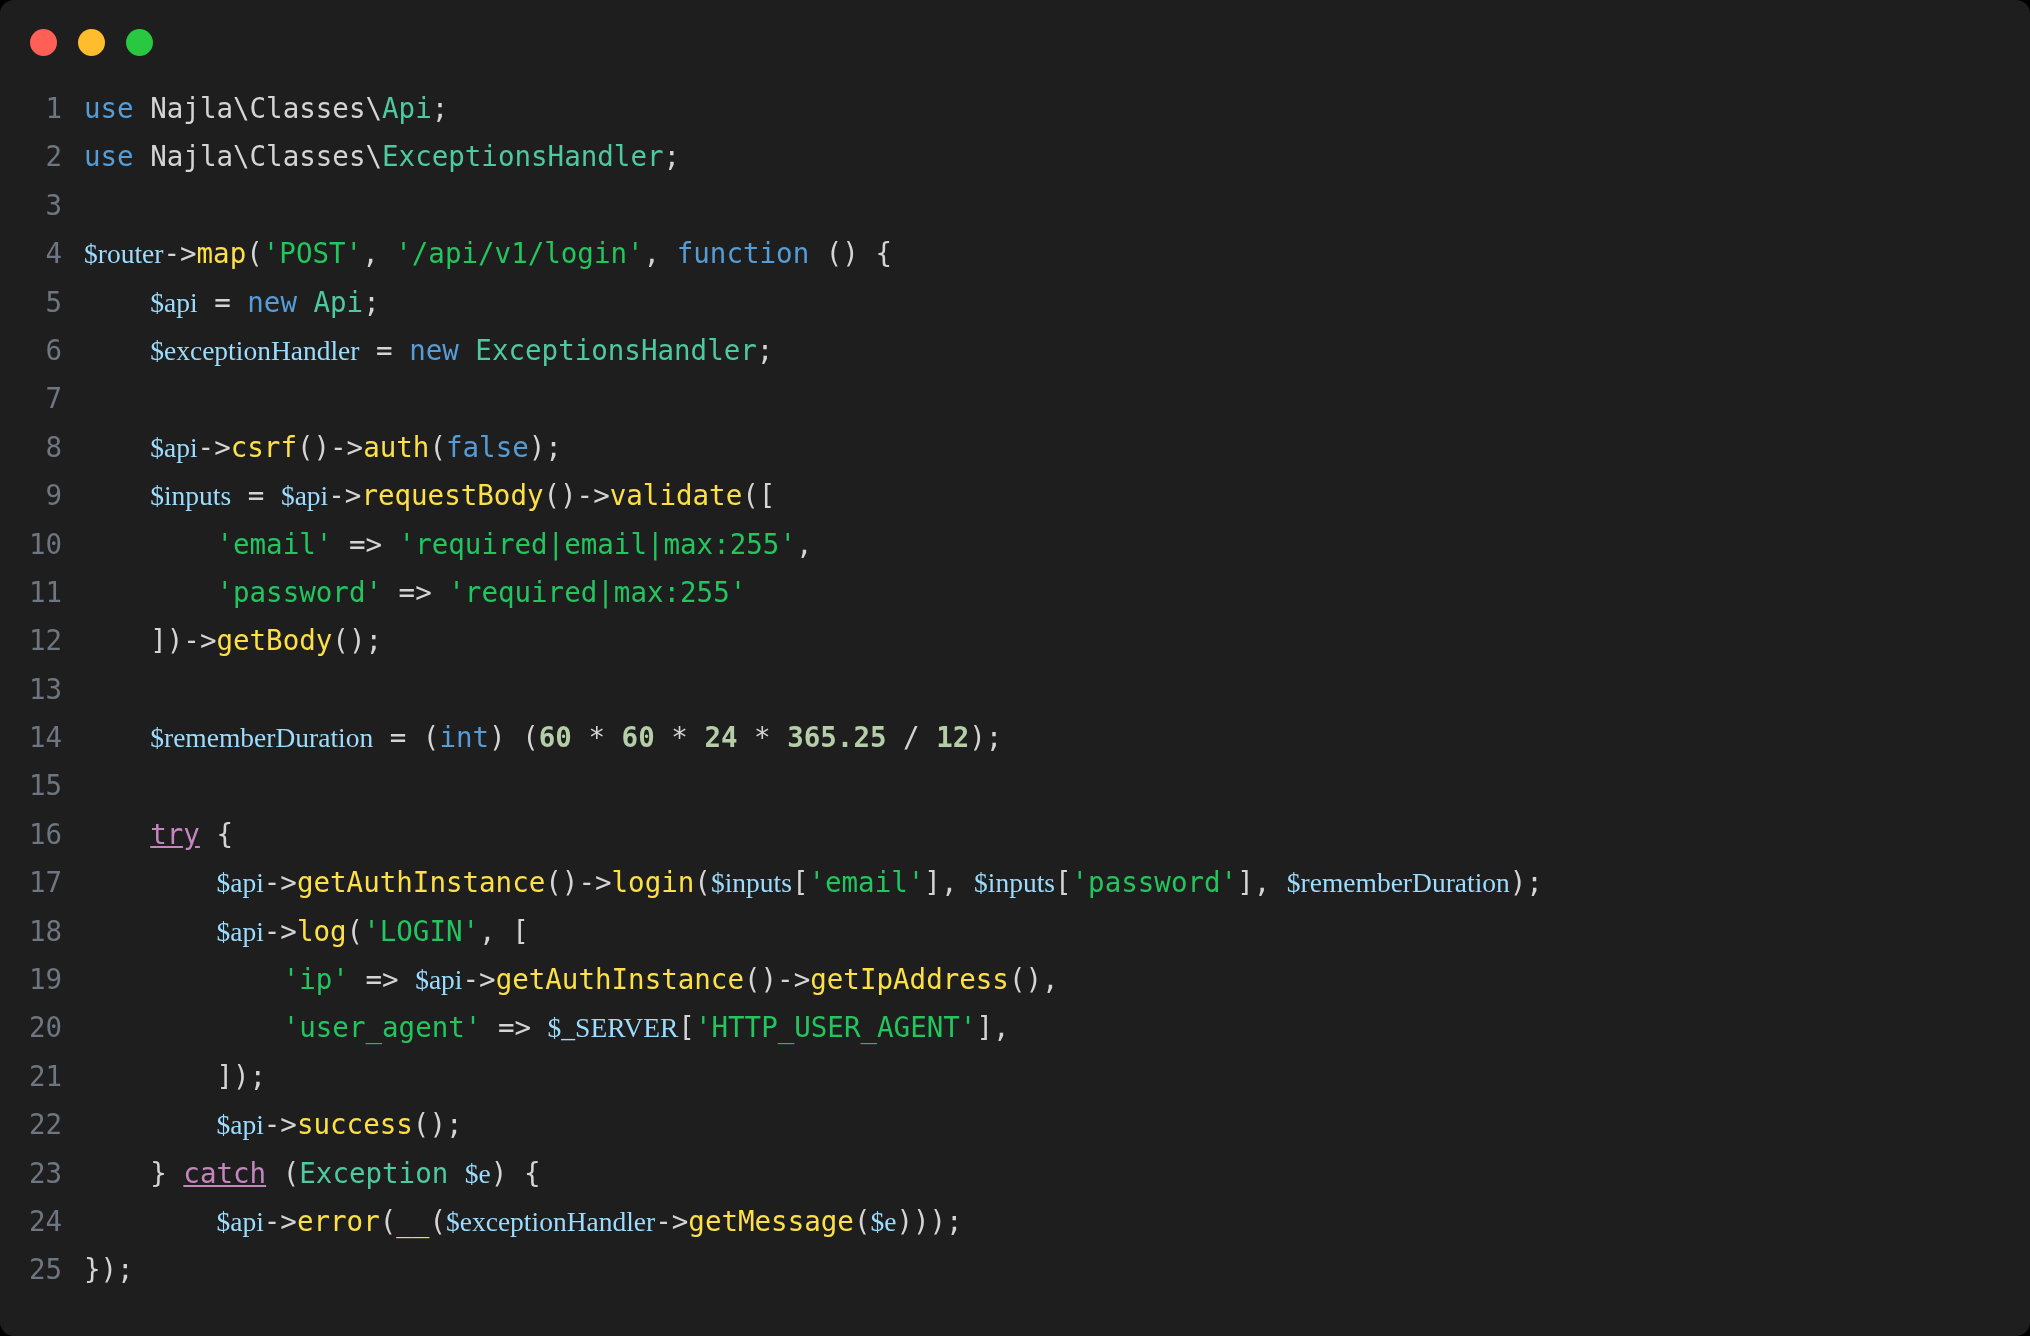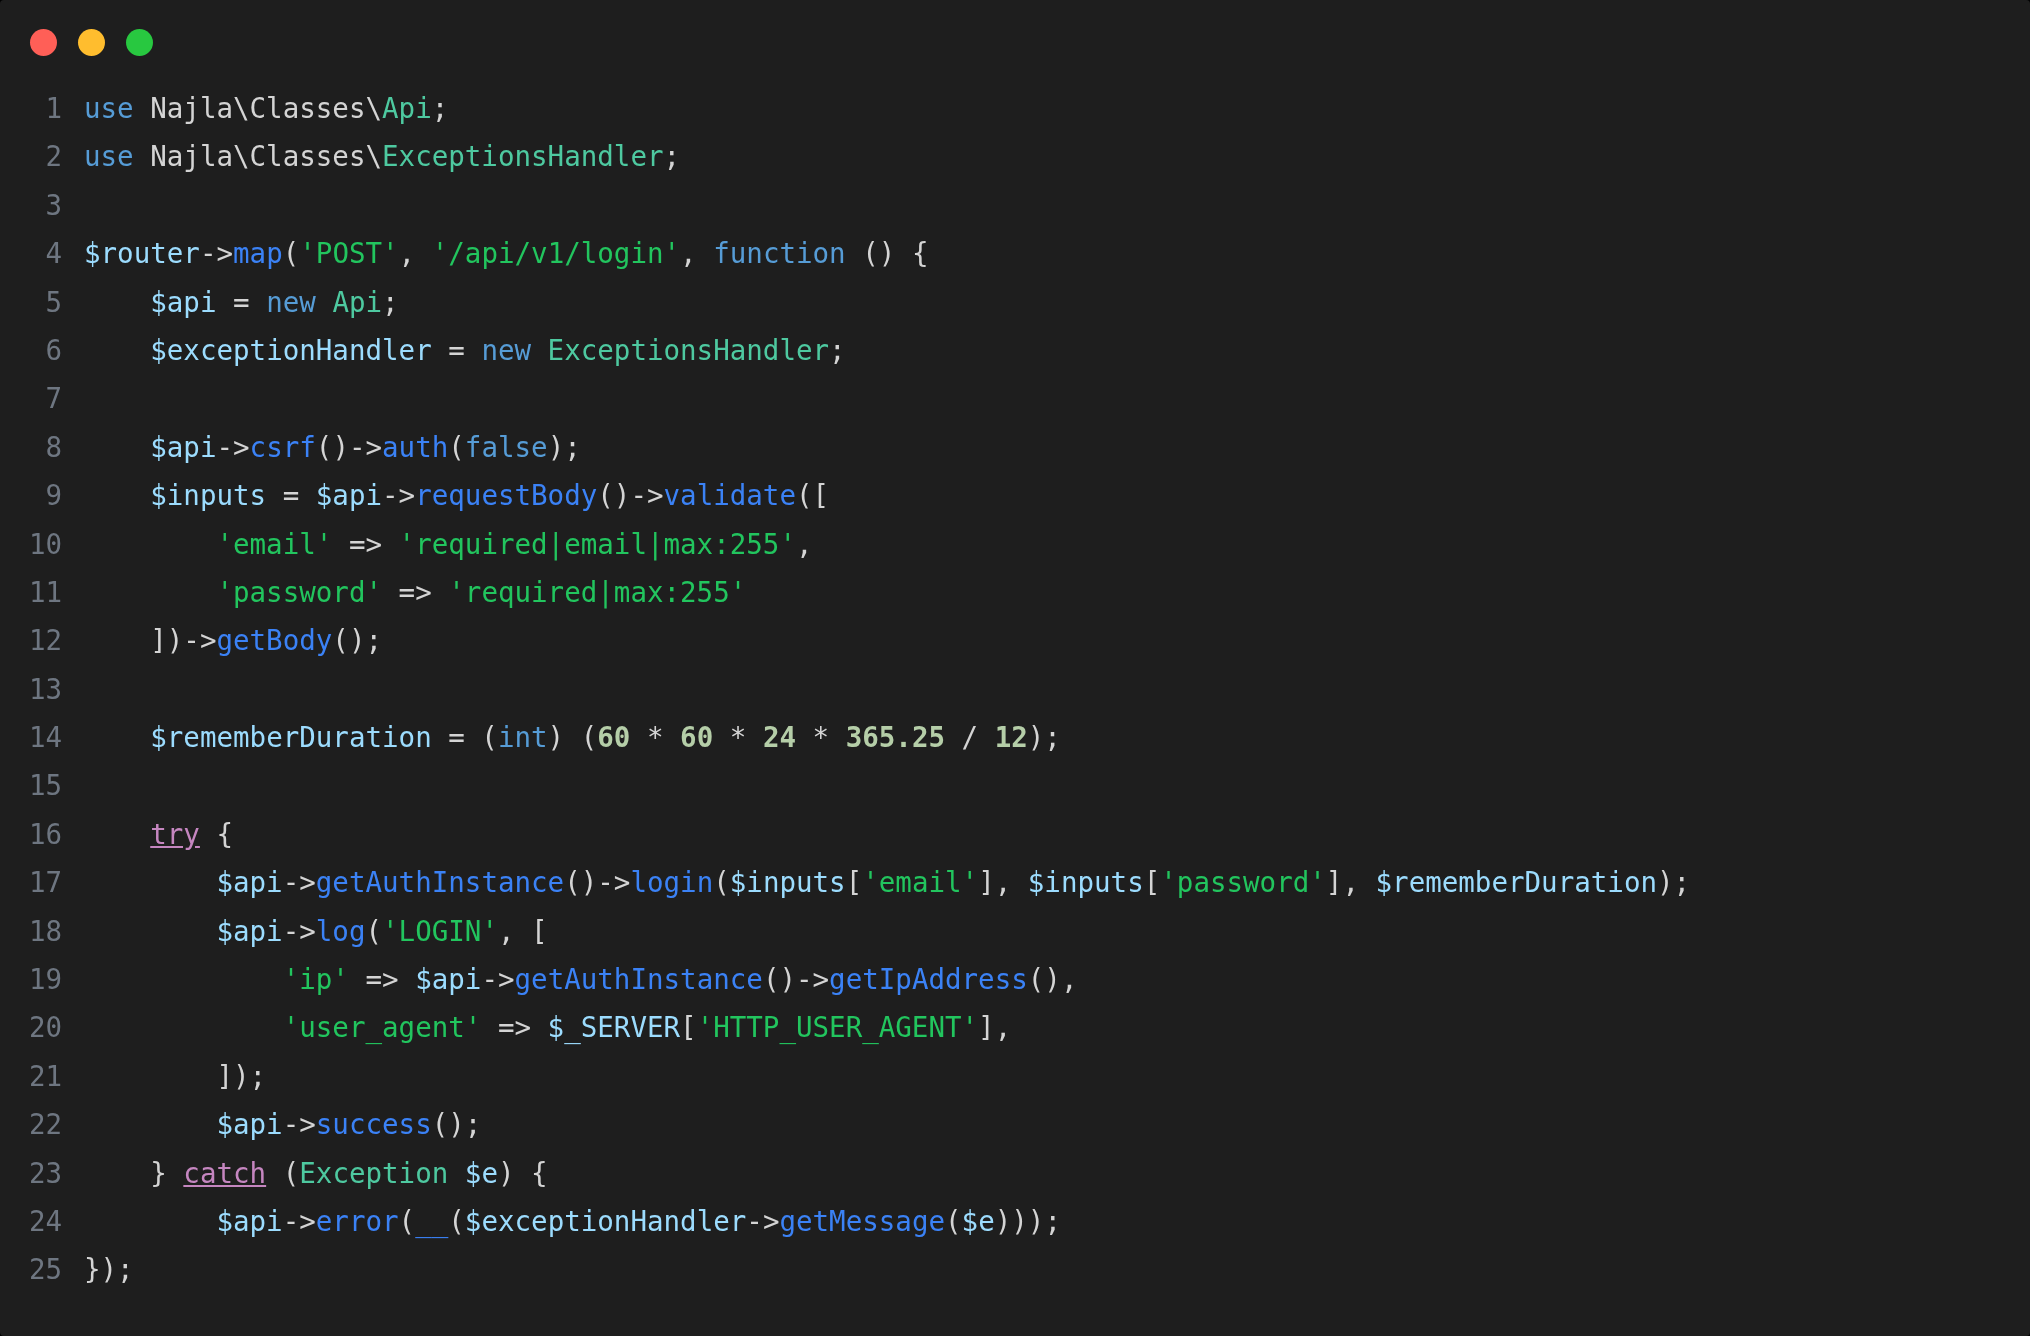--- a/index.html
+++ b/index.html
@@ -11,21 +11,21 @@
     width: 2030px;
     height: 1336px;
     overflow: hidden;
   }
 
   #window {
     position: relative;
     width: 2030px;
     height: 1336px;
     background: #1e1e1e;
-    border-radius: 4px;
+    border-radius: 14px;
     overflow: hidden;
     box-sizing: border-box;
   }
 
   #titlebar {
     height: 84px;
     display: flex;
     align-items: center;
     padding-left: 30px;
     box-sizing: border-box;
@@ -63,22 +63,22 @@
     user-select: none;
     margin-right: 22px;
   }
   .lc { display: inline; }
 
   
   .t-plain   { color: #d4d4d4; }
   .t-kw      { color: #569cd6; }   
   .t-ctrl    { color: #c586c0; text-decoration: underline; }   
   .t-class   { color: #4ec9a0; }   
-  .t-var     { color: #9cdcfe; }   
-  .t-fn      { color: #3b82f6; }   
+  .t-var     { color: #9cdcfe; font-family: Liberation Serif, serif; }   
+  .t-fn      { color: #fde047; }   
   .t-str     { color: #22c55e; }   
   .t-num     { color: #b5cea8; font-weight: bold; }
 </style>
 </head>
 <body>
 
 <div id="window">
 
   <div id="titlebar">
     <div class="dots">

